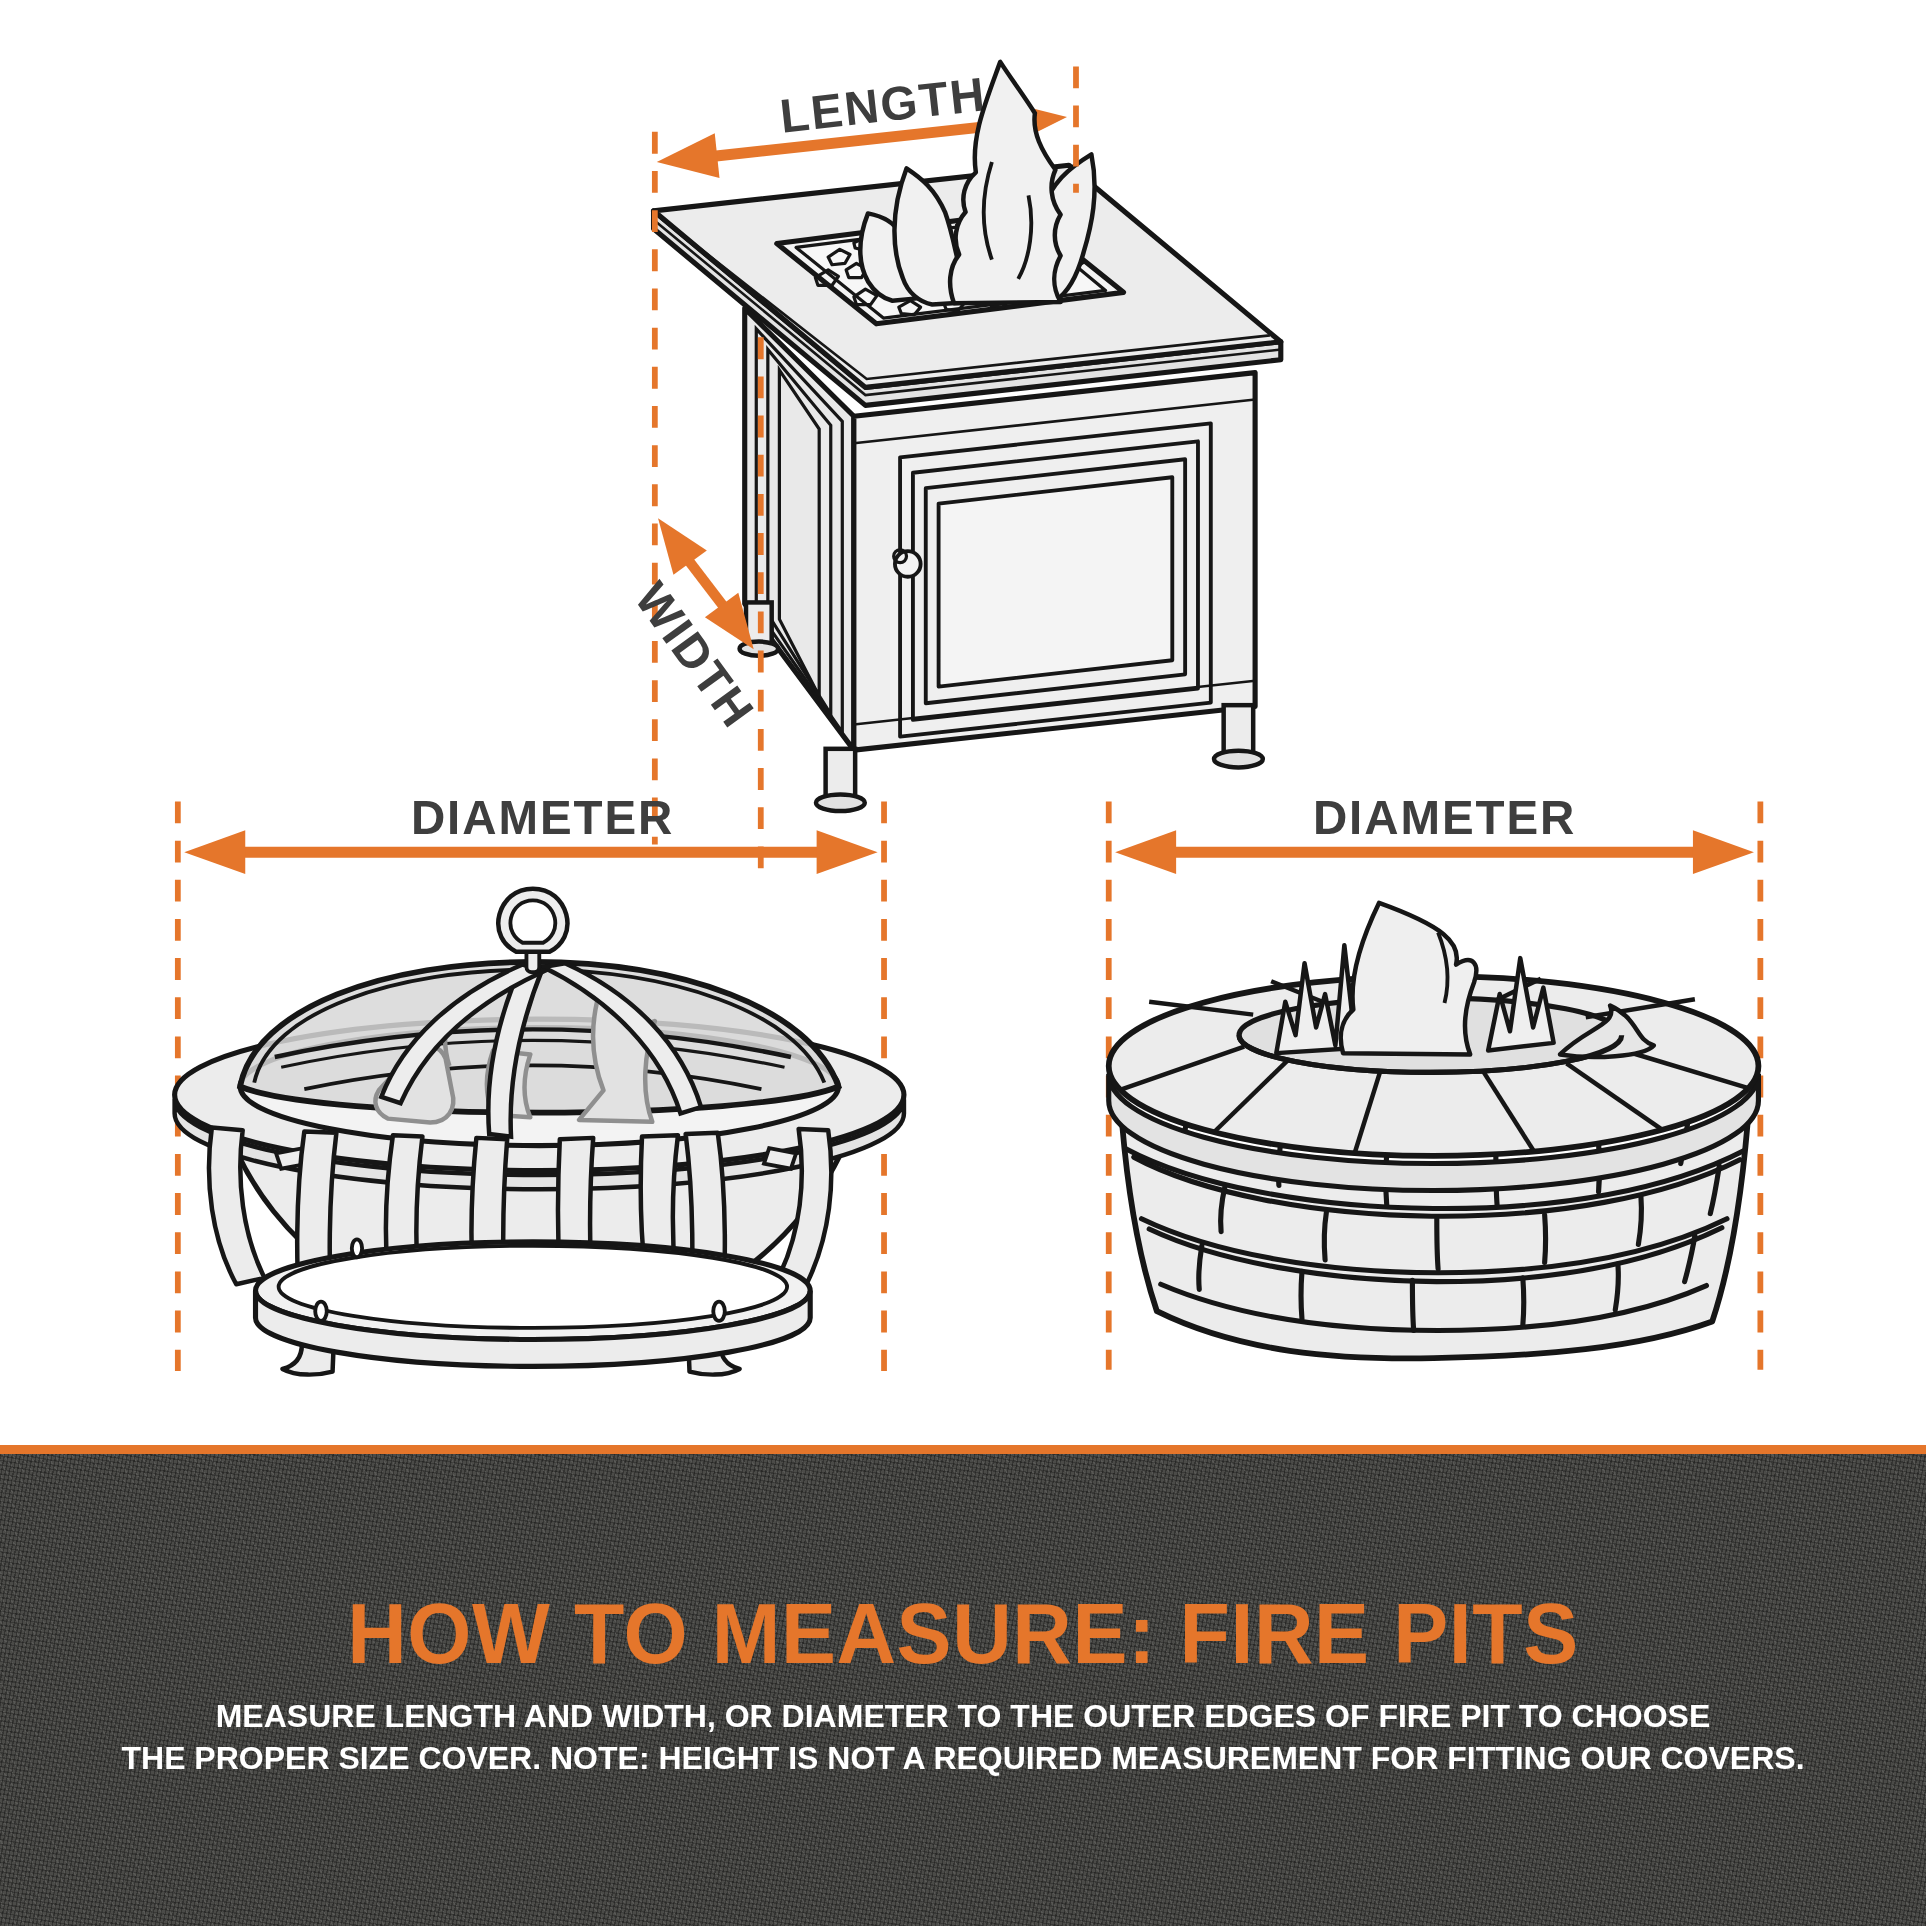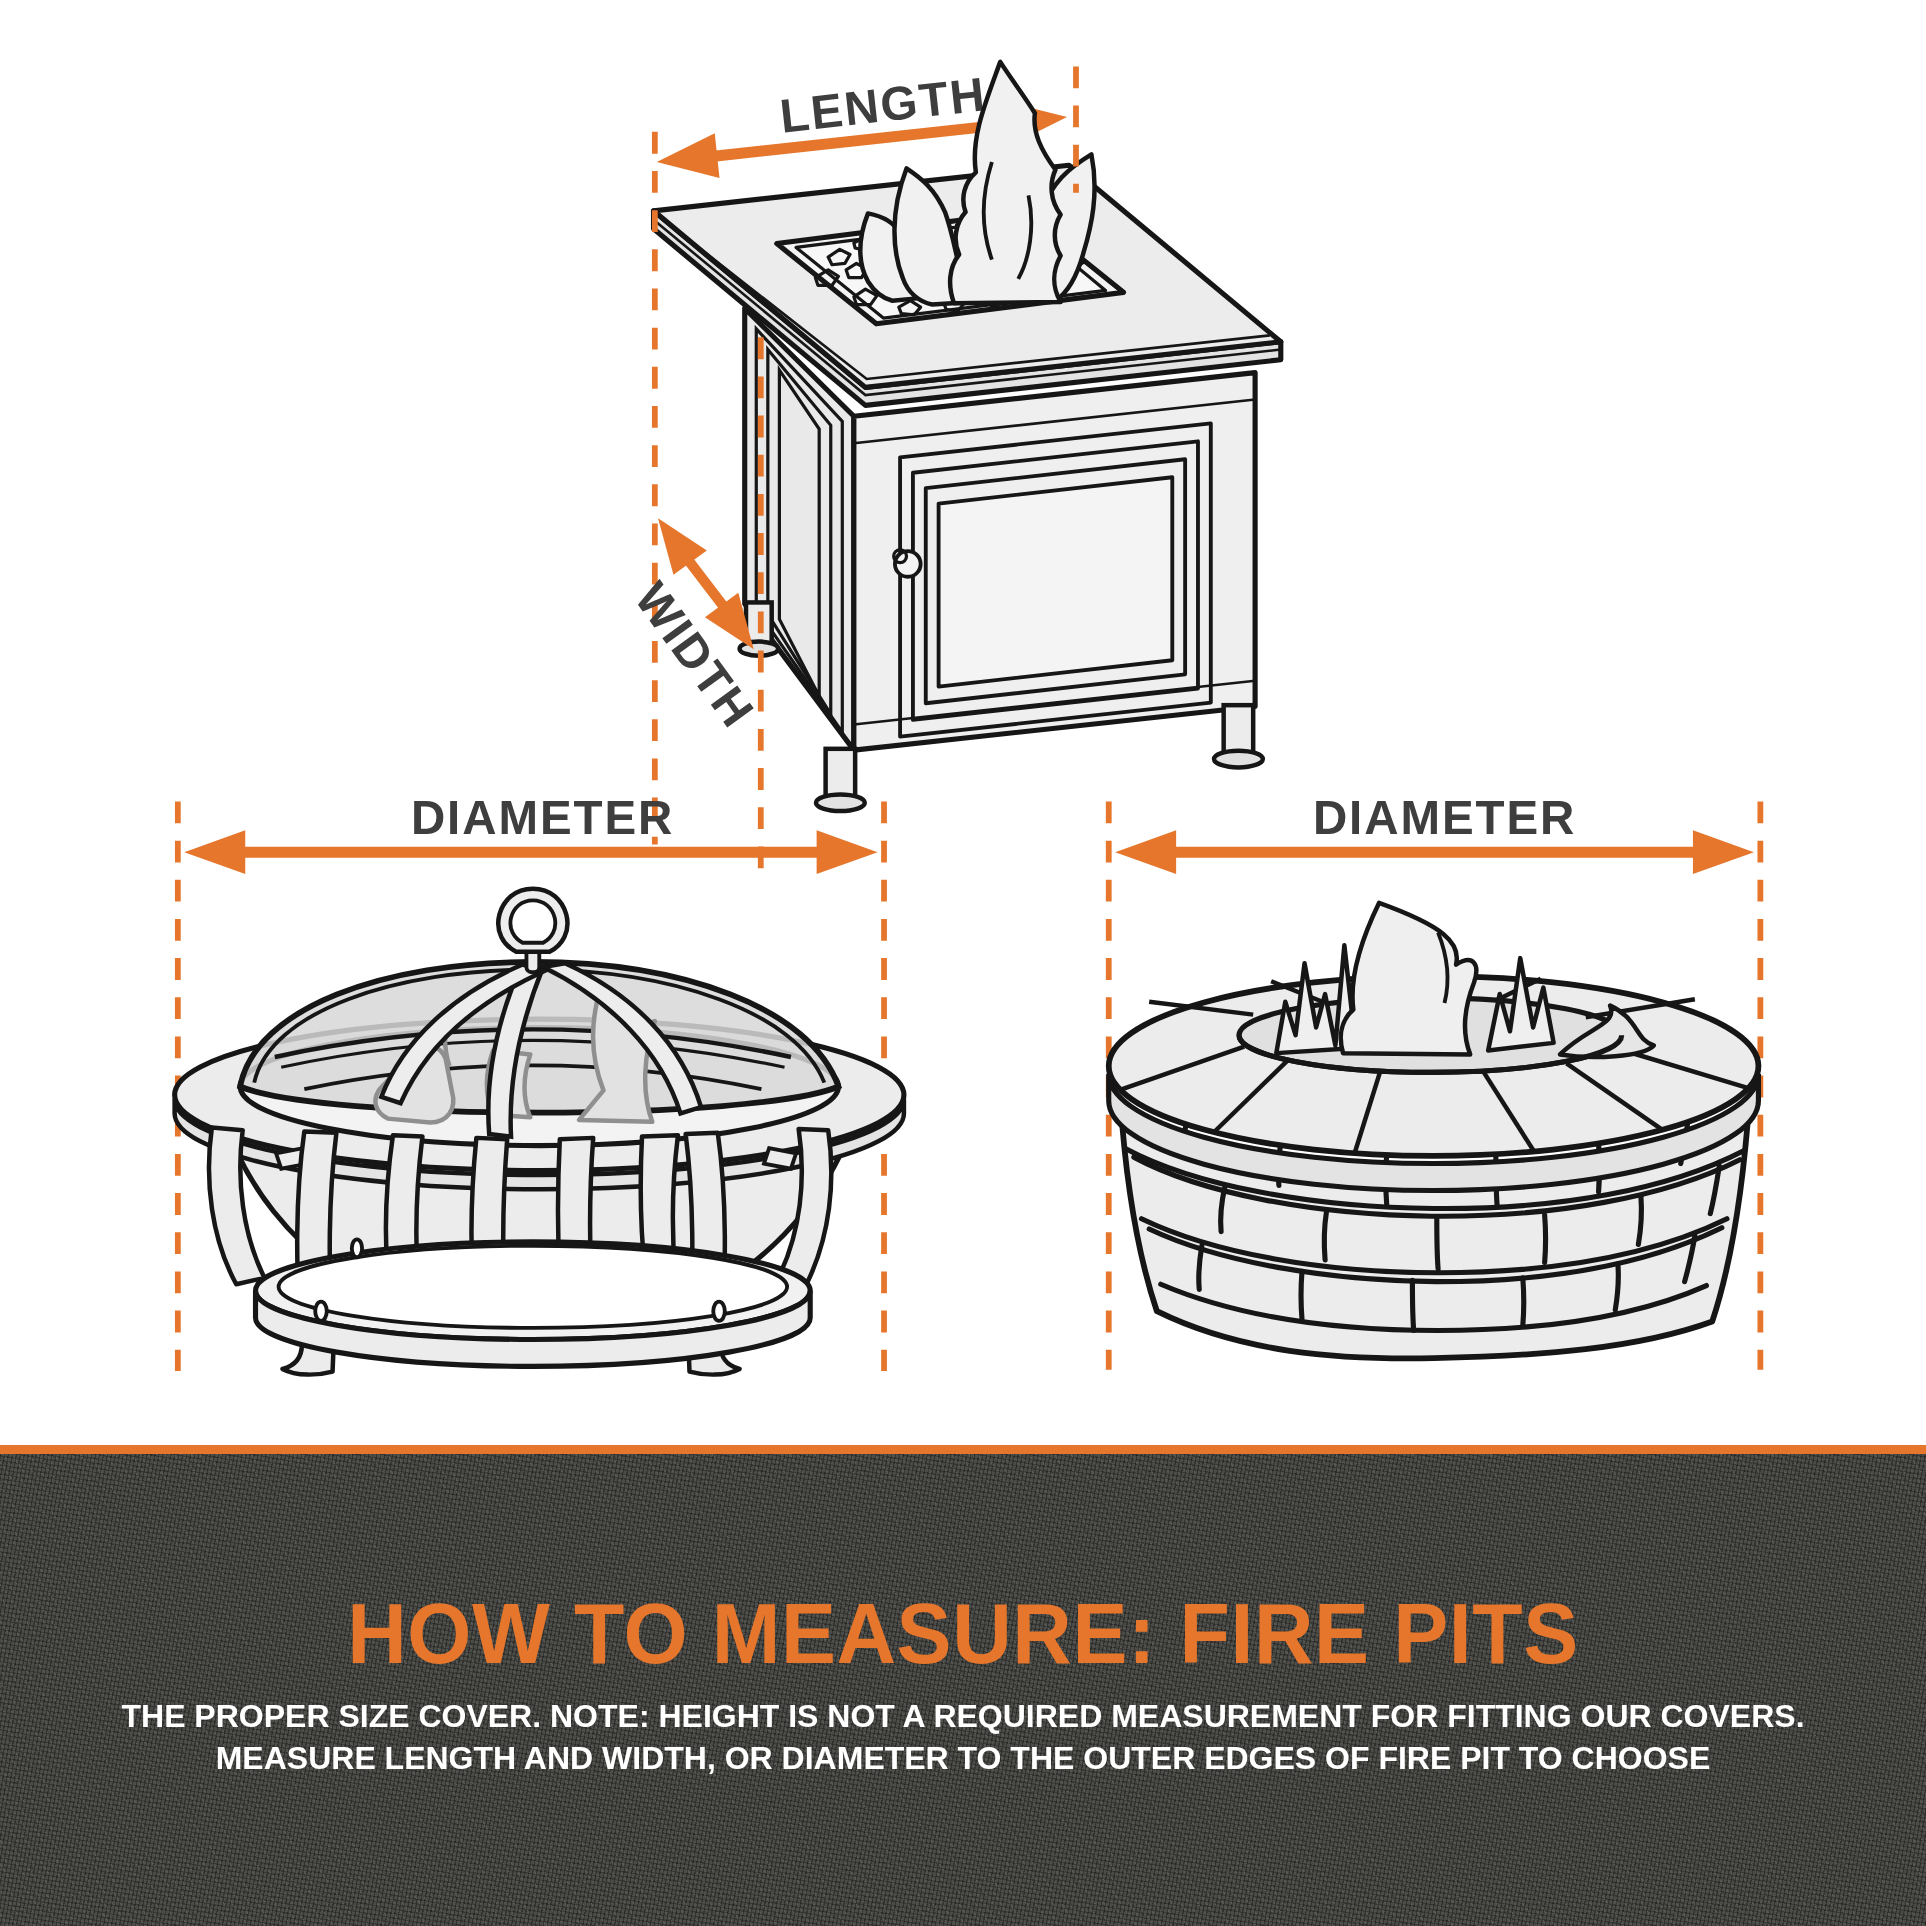--- a/index.html
+++ b/index.html
@@ -282,18 +282,18 @@
                C2560 1646 2480 1650 2430 1642 Z" fill="#e6e6e6"></path>
     </g>
     <path d="M1930 1612 A298 58 0 0 0 2526 1612" fill="none" stroke="#161616" stroke-width="8"></path>
   </g>
 </svg>
 
 <div class="banner-accent"></div>
 <div class="banner"></div>
 <div class="banner-title">HOW TO MEASURE: FIRE PITS</div>
 <div class="banner-body">
+  <div>MEASURE LENGTH AND WIDTH, OR DIAMETER TO THE OUTER EDGES OF FIRE PIT TO CHOOSE</div>
   <div>THE PROPER SIZE COVER. NOTE: HEIGHT IS NOT A REQUIRED MEASUREMENT FOR FITTING OUR COVERS.</div>
-  <div>MEASURE LENGTH AND WIDTH, OR DIAMETER TO THE OUTER EDGES OF FIRE PIT TO CHOOSE</div>
 </div>
 
 </div>
 
 
 </body></html>

